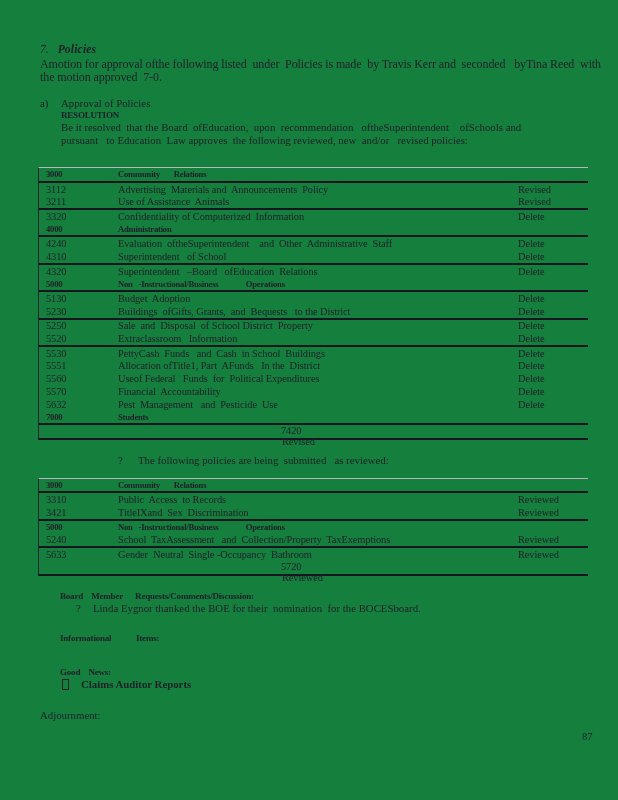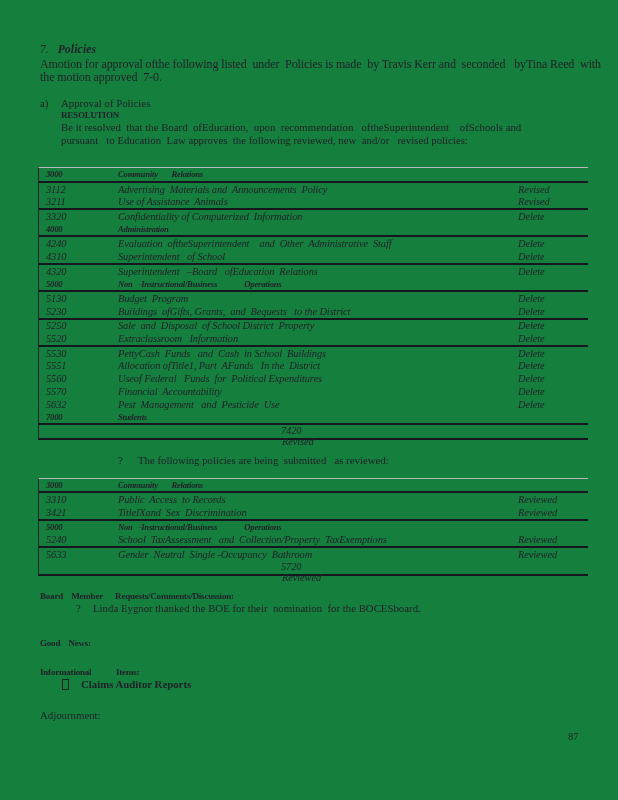--- a/index.html
+++ b/index.html
@@ -28,40 +28,40 @@
   
   .ptable {
     margin-top:20px;
     margin-left:-2px;
     width:549px;
     border-left:1px solid #23232d;
     border-top:1px solid #b5b5ba;
     border-bottom:2px solid #16161f;
   }
   .ptable.t2 { margin-top:11px; }
-  .trow { display:flex; align-items:center; height:12.7px; padding-left:7px; font-size:10.4px; letter-spacing:-0.1px;font-style:italic; }
+  .trow { display:flex; align-items:center; height:12.7px; padding-left:7px; font-size:10.4px; letter-spacing:-0.1px; }
   .trow.hr { border-bottom:2px solid #16161f; }
   .trow:last-child { border-bottom:none;flex-direction:column; }
   .c-code { width:72px; flex:none; }
   .c-title { flex:1; white-space:pre; overflow:hidden; }
   .c-status { width:70px; flex:none; }
   .trow.sec { font-size:8.6px; font-weight:bold; letter-spacing:-0.2px; }
   
   .revnote { margin-top:14px; margin-left:78px; font-size:10.8px; line-height:13px; display:flex; }
   .revnote .b { width:20px; flex:none; }
-  .bold-head { font-size:9px; font-weight:bold; letter-spacing:-0.2px; line-height:12px; }
+  .bold-head { font-size:9px; font-weight:bold; letter-spacing:-0.2px; line-height:12px;margin-left:20px; }
   .board-head { margin-top:14px; }
   .boardnote { margin-left:36px; font-size:10.8px; line-height:13px; display:flex; }
   .boardnote .b { width:17px; flex:none; }
   .goodnews { margin-top:22px; }
   .info-head { margin-top:17px; }
   .claims { margin-left:22px; font-size:10.8px; line-height:13px; display:flex; align-items:center;font-weight:bold; }
   .boxglyph { display:inline-block; width:5px; height:9px; border:1px solid #20202a; margin-right:12px; flex:none; }
   .adjourn { margin-top:18px; font-size:10.8px; line-height:13px; }
-  .pagenum { position:absolute; left:568px; top:731px; font-size:10.5px; }
+  .pagenum { position:absolute; left:582px; top:731px; font-size:10.5px; }
 </style>
 </head>
 <body>
 
 <div class="page">
 
   <div class="heading">
     <span class="num">7.</span><span class="t">Policies</span>
   </div>
 
@@ -121,21 +121,21 @@
         <span class="c-title">Superintendent   –Board   ofEducation  Relations</span>
         <span class="c-status">Delete</span>
       </div>
     <div class="trow sec hr">
         <span class="c-code">5000</span>
         <span class="c-title">Non   -Instructional/Business              Operations</span>
         <span class="c-status"></span>
       </div>
     <div class="trow">
         <span class="c-code">5130</span>
-        <span class="c-title">Budget  Program</span>
+        <span class="c-title">Budget  Adoption</span>
         <span class="c-status">Delete</span>
       </div>
     <div class="trow hr">
         <span class="c-code">5230</span>
         <span class="c-title">Buildings  ofGifts, Grants,  and  Bequests   to the District</span>
         <span class="c-status">Delete</span>
       </div>
     <div class="trow">
         <span class="c-code">5250</span>
         <span class="c-title">Sale  and  Disposal  of School District  Property</span>
@@ -225,23 +225,23 @@
         <span class="c-status">Reviewed</span>
       </div>
   </div>
 
   <div class="bold-head board-head pre">Board    Member      Requests/Comments/Discussion:</div>
   <div class="boardnote">
     <span class="b">?</span>
     <span class="pre">Linda Eygnor thanked the BOE for their  nomination  for the BOCESboard.</span>
   </div>
 
+  <div class="bold-head info-head pre">Informational            Items:</div>
+
   <div class="bold-head goodnews pre">Good    News:</div>
-
-  <div class="bold-head info-head pre">Informational            Items:</div>
   <div class="claims">
     <span class="boxglyph"></span>
     <span>Claims Auditor Reports</span>
   </div>
 
   <div class="adjourn">Adjournment:</div>
 
   <div class="pagenum">87</div>
 
 </div>

